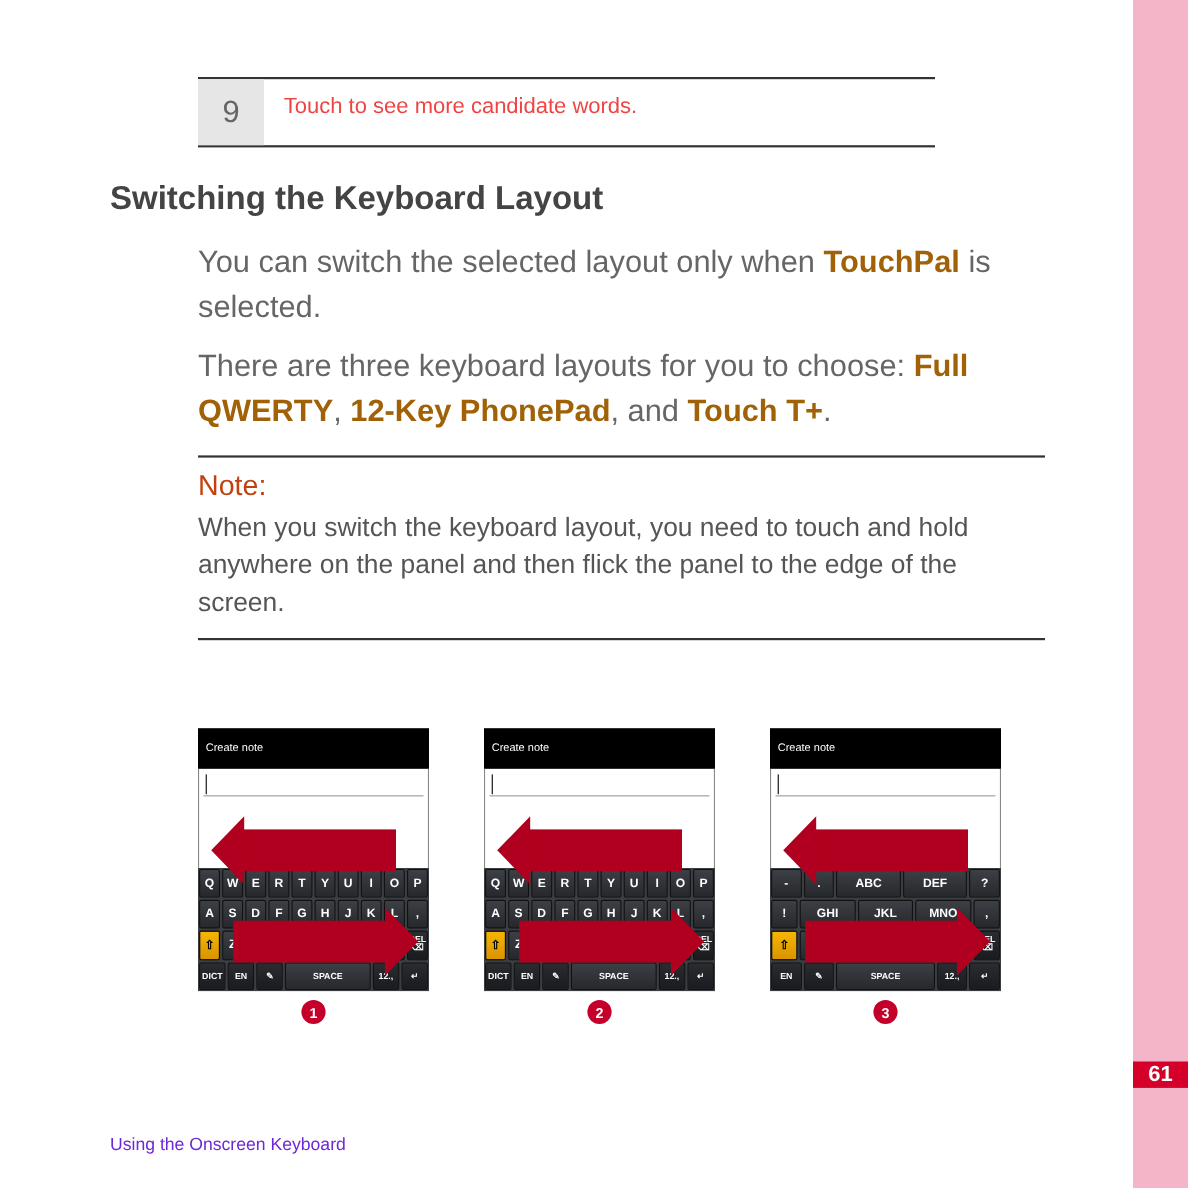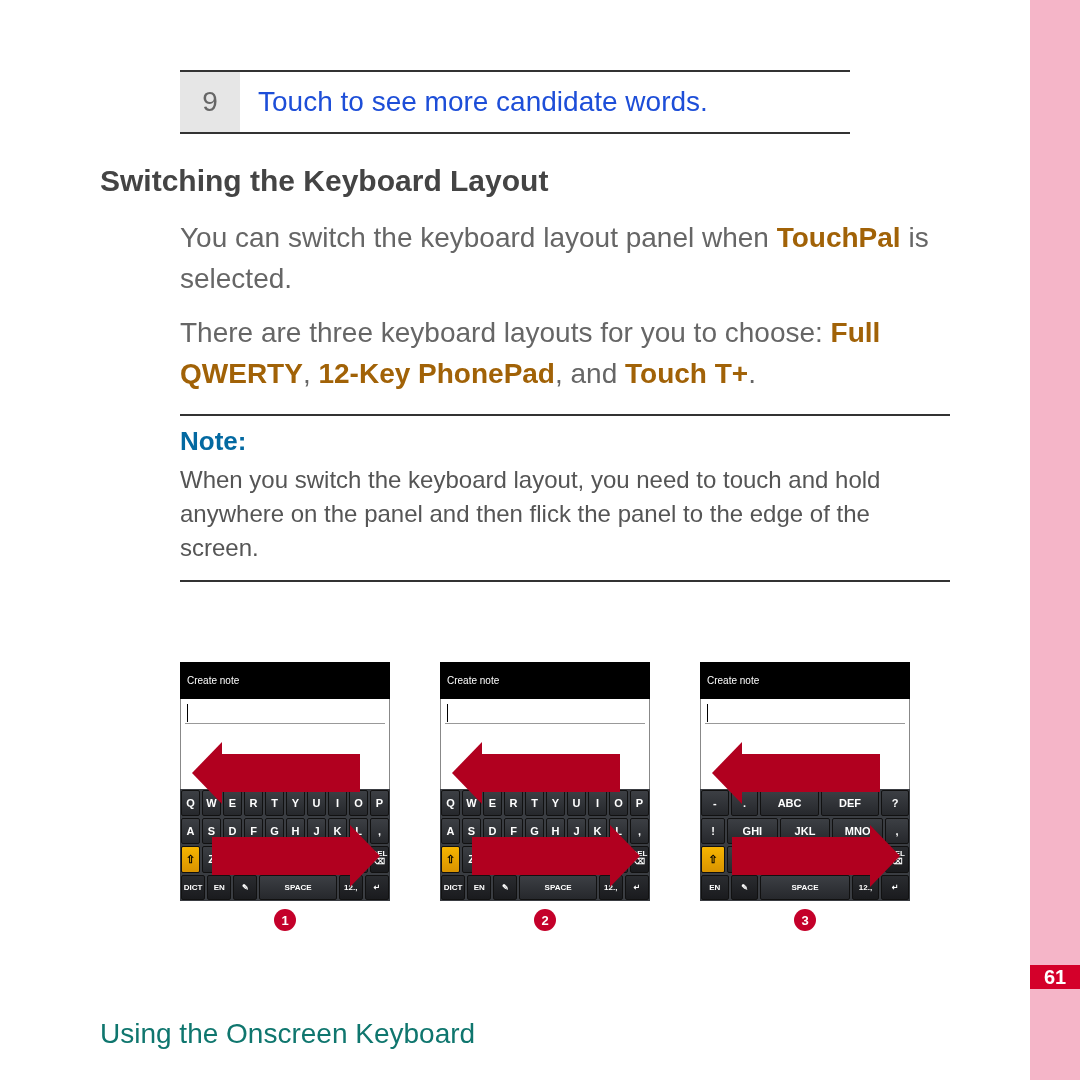--- a/index.html
+++ b/index.html
@@ -1,27 +1,27 @@
 <!DOCTYPE html>
 <html><head>
 <meta charset="utf-8">
 <style>
 html,body{margin:0;padding:0;width:1080px;height:1080px;background:#fff;font-family:Arial,Helvetica,sans-serif;color:#555;position:relative}
 .page{position:absolute;left:0;top:0;width:1030px;height:1080px;padding:30px 0 0 0;box-sizing:border-box}
 .side-strip{position:absolute;right:0;top:0;width:50px;height:1080px;background:#f5b5c8}
 .page-badge{position:absolute;right:0;top:965px;width:50px;height:24px;background:#d4002a;color:#fff;font-size:20px;font-weight:bold;display:flex;align-items:center;justify-content:center}
 .callout{margin:40px 180px 0 180px;border-top:2px solid #333;border-bottom:2px solid #333;display:flex}
 .callout-num{background:#e6e6e6;width:60px;display:flex;align-items:center;justify-content:center;font-size:28px;color:#666;padding:14px 0}
-.callout-text{flex:1;padding:14px 18px;font-size:28px;color:#1d4ed8}
+.callout-text{flex:1;padding:14px 18px;font-size:20px;color:#ef4444}
 h2.section{margin:30px 0 20px 100px;font-size:30px;color:#444;font-weight:bold}
 .body{margin:0 80px 0 180px;font-size:28px;color:#666;line-height:1.45}
 .body p{margin:0 0 14px 0}
 .body b{color:#a16207;font-weight:bold}
 .note-block{margin:20px 80px 0 180px;border-top:2px solid #333;border-bottom:2px solid #333;padding:10px 0 16px 0}
-.note-block .note-label{font-weight:bold;color:#0369a1;font-size:26px;display:block;margin-bottom:6px}
+.note-block .note-label{font-weight:normal;color:#c2410c;font-size:26px;display:block;margin-bottom:6px}
 .note-block .note-text{font-size:24px;color:#555;line-height:1.4}
 .kb-row{margin:80px 0 0 180px;display:flex;gap:50px}
 .kb{width:210px}
 .screen{background:#000;color:#fff;font-size:10px;padding:13px 7px}
 .input{background:#fff;height:90px;border-left:1px solid #888;border-right:1px solid #888;position:relative}
 .cursor{position:absolute;left:6px;top:5px;width:1px;height:18px;background:#000}
 .hr{position:absolute;left:4px;right:4px;top:24px;height:1px;background:#999}
 .keys{background:#3a3d42}
 .krow{display:flex}
 .key{flex:1;margin:1px;background:linear-gradient(#3c3f44,#26282c);color:#fff;font-size:11px;font-weight:bold;text-align:center;padding:6px 0;border-radius:2px;border:1px solid #111;min-width:0}
@@ -31,40 +31,40 @@
 .key.sm{font-size:8px;padding:7px 0}
 .key.space{flex:3.4}
 .key.dark{background:linear-gradient(#2a2c30,#1a1b1e)}
 .arrow{position:absolute;pointer-events:none}
 .arrow-l{width:140px;height:38px;background:#b1001f}
 .arrow-l:before{content:"";position:absolute;left:-28px;top:-12px;border:31px solid transparent;border-right:30px solid #b1001f;border-left:0}
 .arrow-r{width:140px;height:38px;background:#b1001f}
 .arrow-r:after{content:"";position:absolute;right:-28px;top:-12px;border:31px solid transparent;border-left:30px solid #b1001f;border-right:0}
 .kb-wrap{position:relative}
 .marker{width:22px;height:22px;border-radius:50%;background:#c4002a;color:#fff;font-size:13px;font-weight:bold;display:flex;align-items:center;justify-content:center;margin:8px auto 0}
-.footer{position:absolute;left:100px;bottom:30px;font-size:28px;color:#0f766e}
+.footer{position:absolute;left:100px;bottom:30px;font-size:16px;color:#6d28d9}
 </style>
 </head>
 <body>
 
 <div class="side-strip"></div>
 <div class="page-badge">61</div>
 
 <div class="page">
 
   <div class="callout">
     <div class="callout-num">9</div>
     <div class="callout-text">Touch to see more candidate words.</div>
   </div>
 
   <h2 class="section">Switching the Keyboard Layout</h2>
 
   <div class="body">
     <p>
-      <span>You can switch the keyboard layout panel when </span><b>TouchPal</b><span> is selected.</span>
+      <span>You can switch the selected layout only when </span><b>TouchPal</b><span> is selected.</span>
     </p>
     <p>
       <span>There are three keyboard layouts for you to choose: </span><b>Full QWERTY</b><span>, </span><b>12-Key PhonePad</b><span>, and </span><b>Touch T+</b><span>.</span>
     </p>
   </div>
 
   <div class="note-block">
     <span class="note-label">Note:</span>
     <span class="note-text">When you switch the keyboard layout, you need to touch and hold anywhere on the panel and then flick the panel to the edge of the screen.</span>
   </div>

